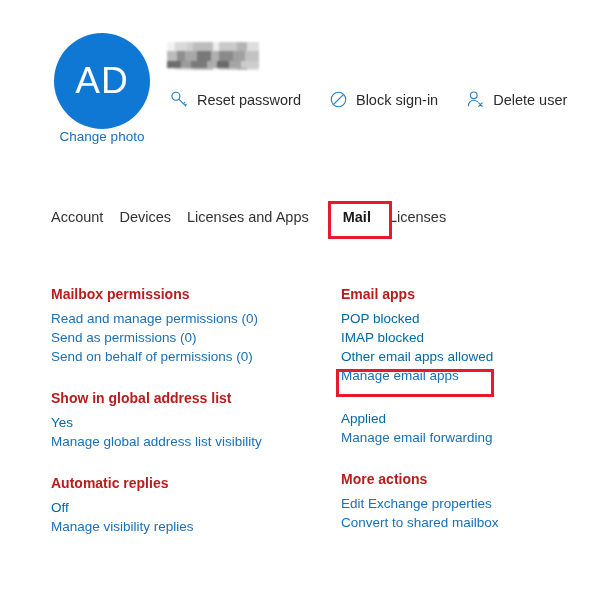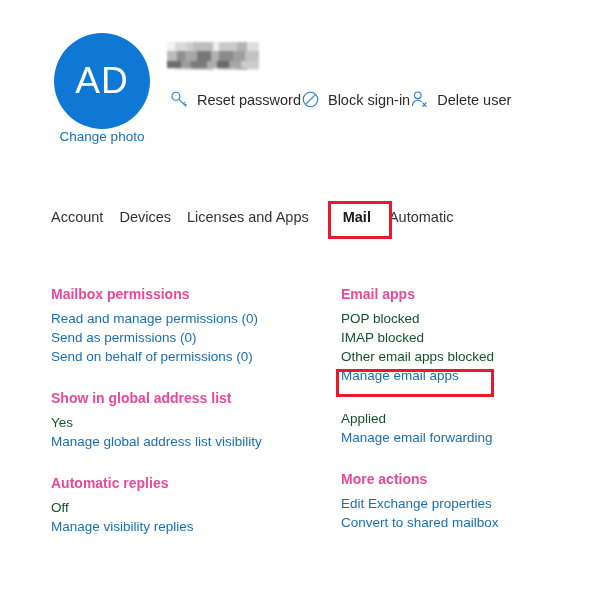--- a/index.html
+++ b/index.html
@@ -93,20 +93,21 @@
         #cccccc 74px 92px);
   }
 
   
   #action-buttons {
     position: absolute;
     left: 170px;
     top: 90px;
     display: flex;
     align-items: center;
+    gap: 28px;
   }
   .action-button {
     display: flex;
     align-items: center;
     gap: 8px;
     cursor: pointer;
     background: none;
     border: none;
     padding: 0;
     font-family: "Liberation Sans", sans-serif;
@@ -178,27 +179,27 @@
     top: 0;
   }
   #column-left  { left: 0px;   width: 290px; }
   #column-right { left: 290px; width: 230px; }
 
   .detail-section { margin-bottom: 24px; }
 
   .section-title {
     font-size: 14px;
     font-weight: bold;
-    color: #ec4899;
+    color: #b91c1c;
     margin: 0 16px 7px 0;
     white-space: nowrap;
   }
   .section-value {
     font-size: 13.5px;
-    color: #14532d;
+    color: #0369a1;
     line-height: 19px;
     white-space: nowrap;
   }
   .section-link {
     font-size: 13.5px;
     color: #1a6fb5;
     line-height: 19px;
     cursor: pointer;
     white-space: nowrap;
     display: block;
@@ -252,21 +253,21 @@
     </button>
 
   </div>
 </div>
 
 <div id="tab-bar">
   <div class="tab-item first">Account</div>
   <div class="tab-item">Devices</div>
   <div class="tab-item">Licenses and Apps</div>
   <div class="tab-item selected">Mail</div>
-  <div class="tab-item after-selected">Automatic</div>
+  <div class="tab-item after-selected">Licenses</div>
 </div>
 
 <div class="annotation-box" id="annotation-mail-tab"></div>
 <div class="annotation-box" id="annotation-manage-email-apps"></div>
 
 <div id="details-grid">
 
   <div class="detail-column" id="column-left">
 
     <div class="detail-section">
@@ -289,21 +290,21 @@
     </div>
 
   </div>
 
   <div class="detail-column" id="column-right">
 
     <div class="detail-section">
       <div class="section-title">Email apps</div>
       <div class="section-value">POP blocked</div>
       <div class="section-value">IMAP blocked</div>
-      <div class="section-value">Other email apps blocked</div>
+      <div class="section-value">Other email apps allowed</div>
       <span class="section-link">Manage email apps</span>
     </div>
 
     <div class="detail-section">
       <div class="section-value">Applied</div>
       <span class="section-link">Manage email forwarding</span>
     </div>
 
     <div class="detail-section">
       <div class="section-title">More actions</div>

